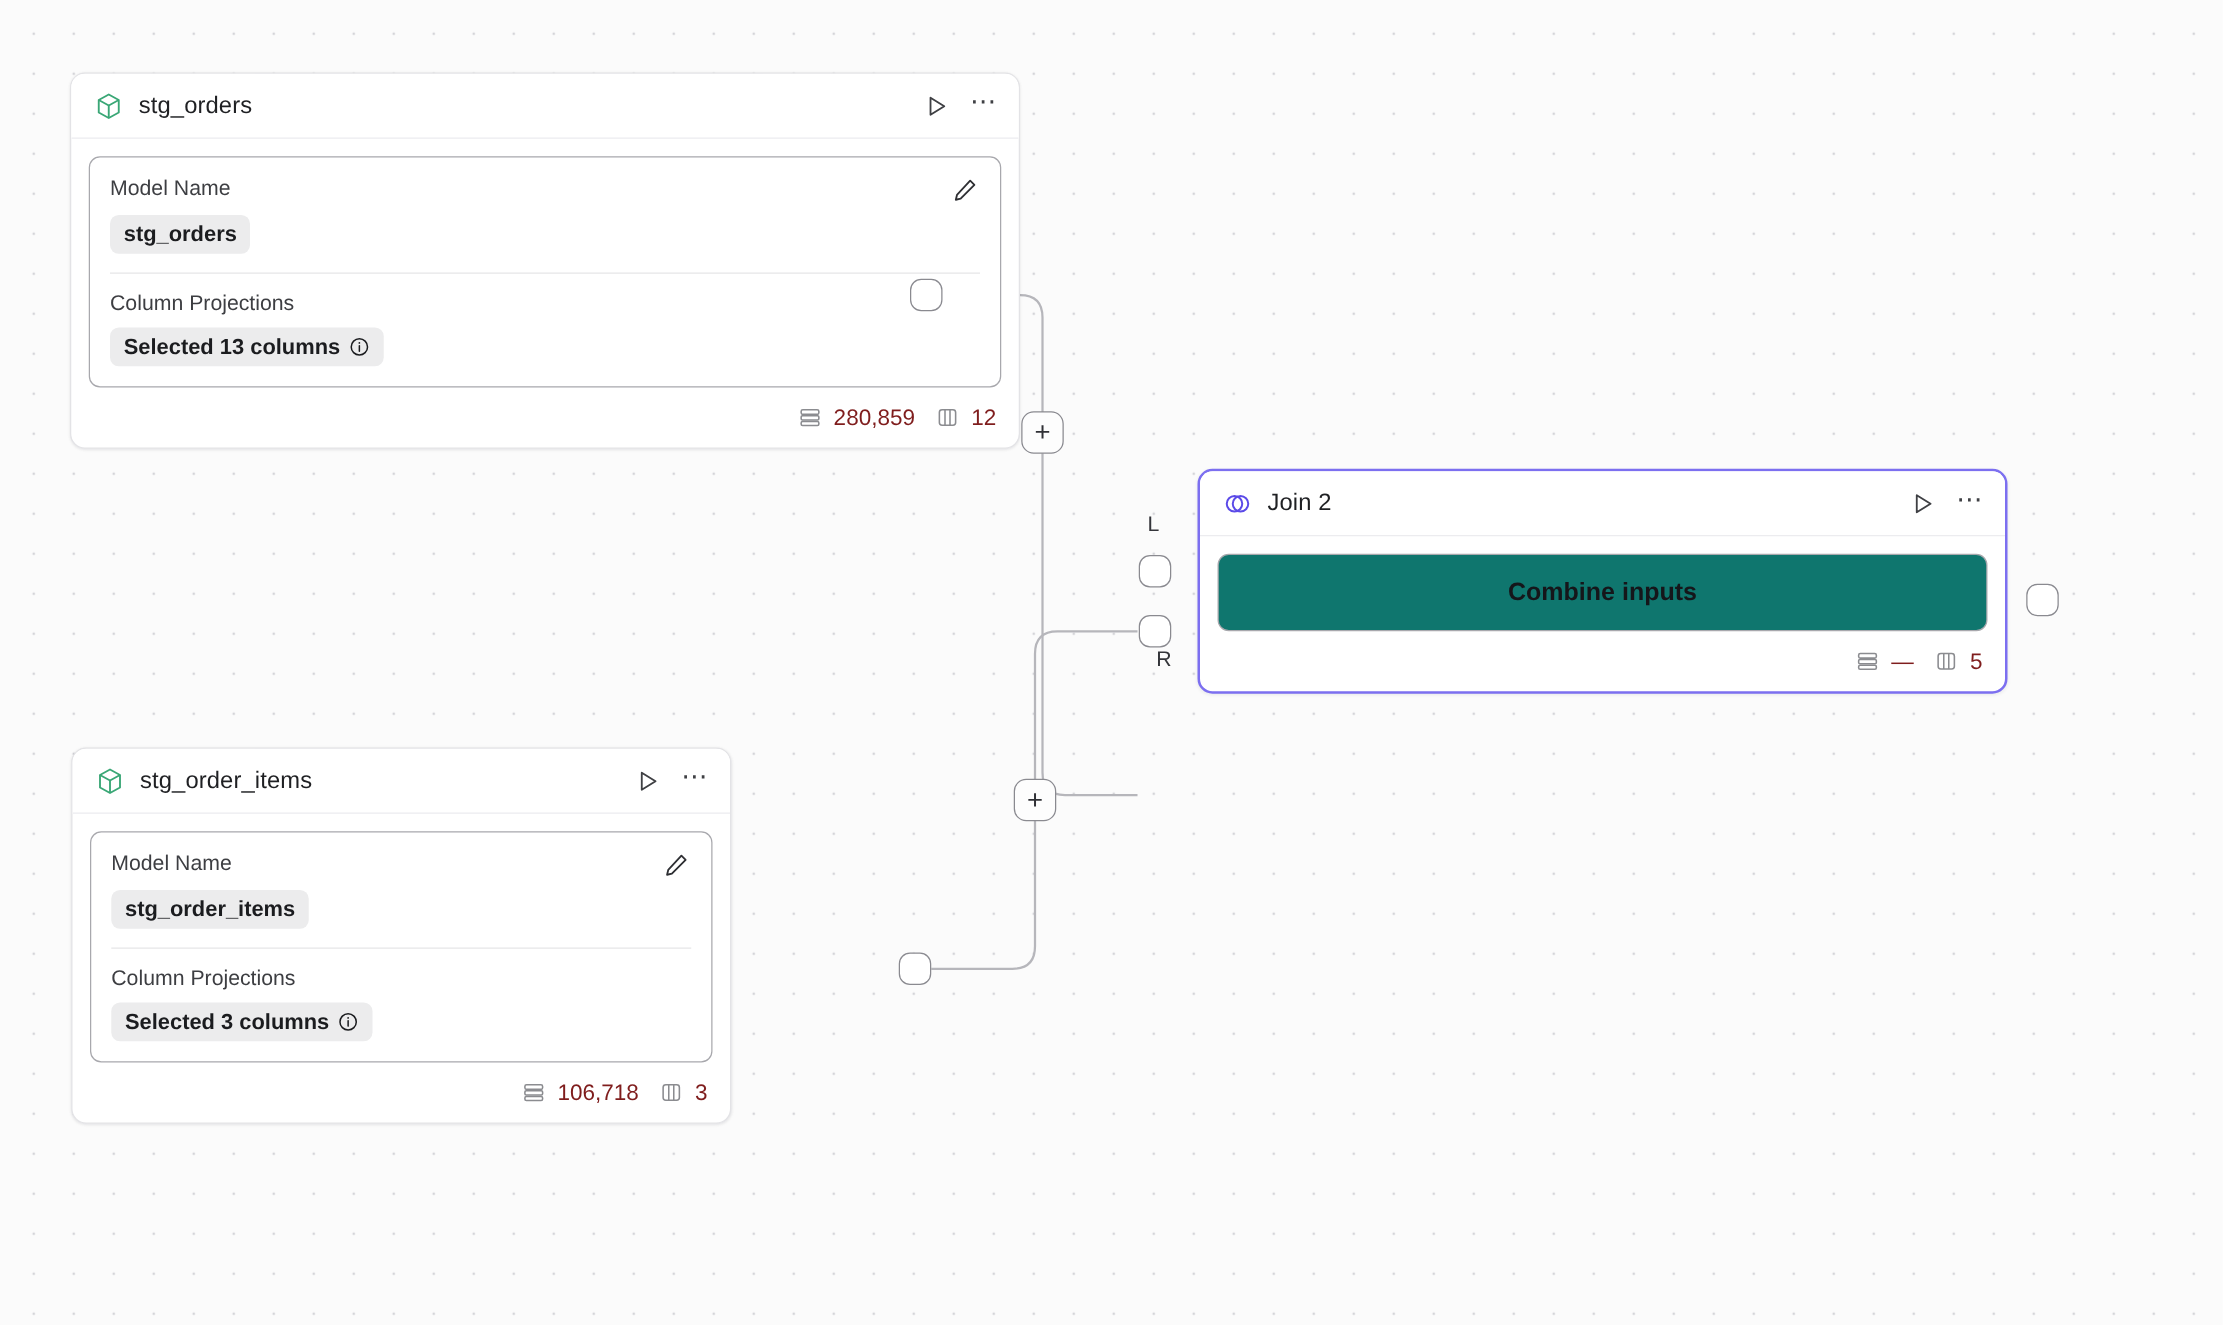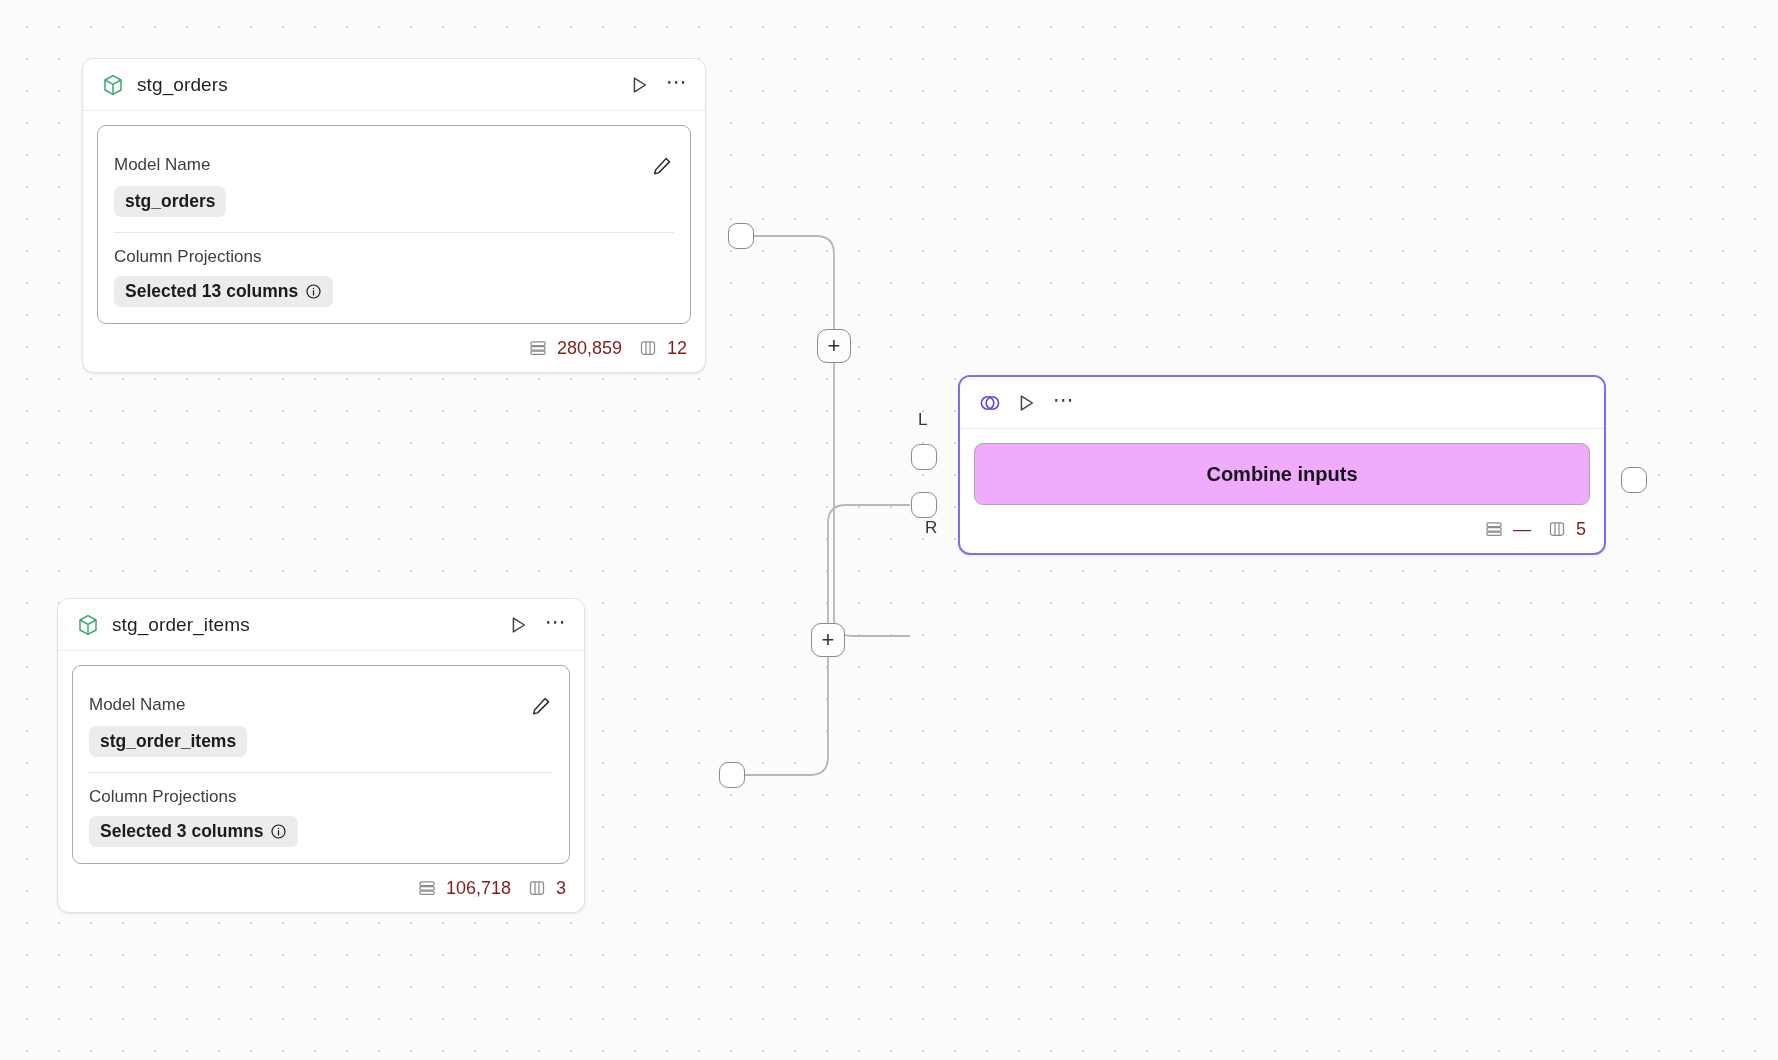--- a/index.html
+++ b/index.html
@@ -78,21 +78,21 @@
     letter-spacing: 1px;
     padding-bottom: 6px;
   }
 
   
   .node-body { padding: 14px 14px 0 14px; }
 
   .prop-card {
     border: 1px solid #a8a8ad;
     border-radius: 9px;
-    padding: 28px 16px 16px 16px;
+    padding: 14px 16px 16px 16px;
     background: #fff;
   }
   .prop-row-head {
     display: flex;
     align-items: flex-start;
     justify-content: space-between;
   }
   .prop-label {
     font-size: 17px;
     color: #3d3e42;
@@ -172,41 +172,41 @@
     line-height: 1;
     font-weight: 300;
   }
 
   
   .combine-btn {
     width: 100%;
     height: 62px;
     border: 1px solid #a8a8ad;
     border-radius: 9px;
-    background: #f0abfc;
+    background: #0f766e;
     font-family: inherit;
     font-size: 20px;
     font-weight: bold;
     color: #15161a;
     cursor: pointer;
   }
 </style>
 </head>
 <body>
 
 <div id="canvas">
 
   <svg id="edge-layer">
 
     <path d="M 754 236 H 816 Q 834 236 834 254 V 618 Q 834 636 852 636 H 910" fill="none" stroke="#b6b6bb" stroke-width="1.8"></path>
 
     <path d="M 745 775 H 810 Q 828 775 828 757 V 523 Q 828 505 846 505 H 910" fill="none" stroke="#b6b6bb" stroke-width="1.8"></path>
   </svg>
 
-  <div class="node" style="left:82px; top:58px; width:624px;">
+  <div class="node" style="left:56px; top:58px; width:760px;">
 
     <div class="node-header">
       <span class="icon-btn">
         <svg width="24" height="24" viewBox="0 0 24 24" fill="none" stroke="#3aa776" stroke-width="1.5" stroke-linejoin="round">
           <path d="M12 2.6 20 7v10l-8 4.4L4 17V7z"></path>
           <path d="M4 7l8 4.4L20 7"></path>
             <path d="M12 11.4v10"></path>
         </svg>
       </span>
       <span class="node-title">stg_orders</span>
@@ -337,20 +337,21 @@
 
   <div class="node selected" style="left:958px; top:375px; width:648px;">
 
     <div class="node-header">
       <span class="icon-btn">
         <svg width="24" height="24" viewBox="0 0 24 24" fill="none" stroke="#5b4ae8" stroke-width="1.6">
           <circle cx="9.6" cy="12" r="6.2"></circle>
           <circle cx="14.4" cy="12" r="6.2"></circle>
         </svg>
       </span>
+      <span class="node-title">Join 2</span>
       <span class="hdr-actions">
         <span class="icon-btn">
           <svg width="22" height="22" viewBox="0 0 24 24" fill="none" stroke="#3f4044" stroke-width="1.6" stroke-linejoin="round">
             <path d="M7 4.5 19 12 7 19.5z"></path>
           </svg>
         </span>
         <span class="icon-btn dots">⋯</span>
       </span>
     </div>
 

